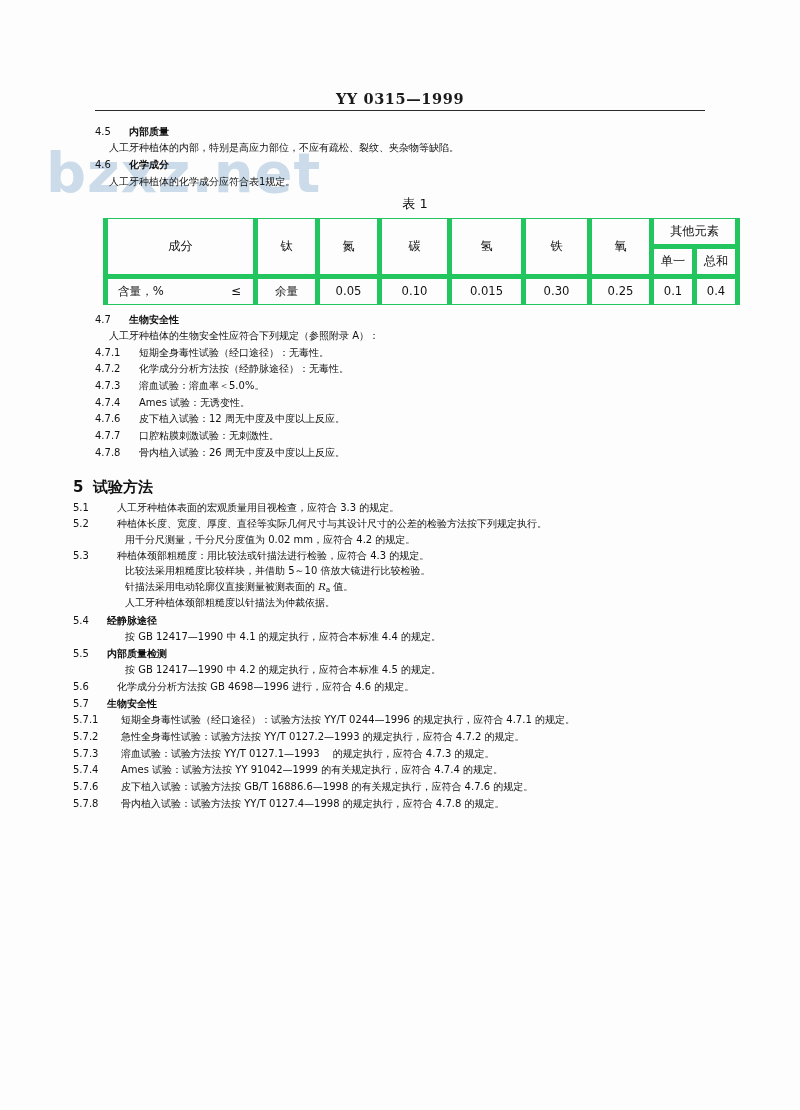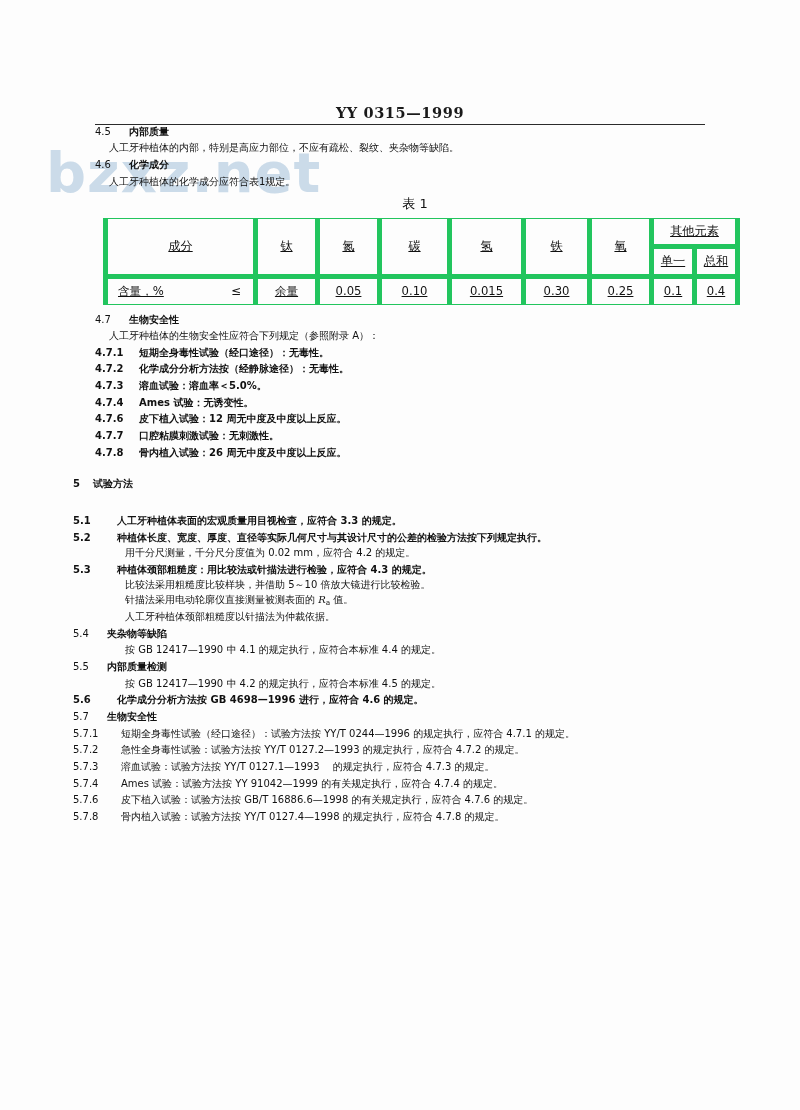--- a/index.html
+++ b/index.html
@@ -39,21 +39,21 @@
 
   .content {
     position: relative;
     z-index: 2;
     padding: 0;
   }
 
   
   .runhead {
     position: absolute;
-    top: 104px;
+    top: 90px;
     left: 95px;
     right: 95px;
     text-align: center;
   }
   .runhead .std-no {
     font-family: "DejaVu Serif", "Liberation Serif", serif;
     font-weight: bold;
     font-size: 14.5px;
     letter-spacing: .6px;
     color: #1a1a1a;
@@ -84,36 +84,35 @@
     margin-top: 2px;
     margin-bottom: 1px;
   }
   .h-clause .num {
     display: inline-block;
     min-width: 34px;
     font-weight: normal;
   }
   .h-section {
     font-weight: bold;
-    font-size: 10px;
+    font-size: 15px;
     margin-top: 16px;
-    margin-bottom: 22px;
+    margin-bottom: 1px;
     margin-left: -22px;
   }
   .h-section .num {
     display: inline-block;
     min-width: 20px;
   }
   .indent {
     margin-left: 14px;
   }
   .para-hang {
     padding-left: 52px;
     text-indent: -52px;
-    font-weight: bold;
   }
   .para-hang .num {
     display: inline-block;
     width: 44px;
     text-indent: 0;
   }
   .para-hang2 {
     padding-left: 56px;
     text-indent: -56px;
   }
@@ -140,21 +139,20 @@
     font-size: 11.6px;
     color: #111;
     table-layout: fixed;
   }
   table.spec th, table.spec td {
     border: 5px solid #22c55e;
     text-align: center;
     padding: 5px 2px;
     font-weight: normal;
     line-height: 1.25;
-    text-decoration: underline;
   }
   table.spec .outer-top { border-top-width: 1.8px; }
   table.spec .outer-bottom { border-bottom-width: 1.8px; }
   table.spec td.compname {
     text-align: left;
     padding-left: 10px;
     position: relative;
   }
   table.spec td.compname .le {
     position: absolute;
@@ -281,21 +279,21 @@
       <p class="blk para-hang tight" style="margin-left:-22px;">
         <span class="num">5.3</span><span>种植体颈部粗糙度：用比较法或针描法进行检验，应符合 4.3 的规定。</span>
       </p>
       <p class="blk tight" style="margin-left:30px;">比较法采用粗糙度比较样块，并借助 5～10 倍放大镜进行比较检验。</p>
       <p class="blk tight" style="margin-left:30px;">
         <span>针描法采用电动轮廓仪直接测量被测表面的 <span class="ital">R</span><sub>a</sub> 值。</span>
       </p>
       <p class="blk" style="margin-left:30px;">人工牙种植体颈部粗糙度以针描法为仲裁依据。</p>
 
       <p class="blk h-clause" style="margin-left:-22px;">
-        <span class="num">5.4</span><span>夹杂物等缺陷</span>
+        <span class="num">5.4</span><span>经静脉途径</span>
       </p>
       <p class="blk" style="margin-left:30px;">按 GB 12417—1990 中 4.1 的规定执行，应符合本标准 4.4 的规定。</p>
 
       <p class="blk h-clause" style="margin-left:-22px;">
         <span class="num">5.5</span><span>内部质量检测</span>
       </p>
       <p class="blk" style="margin-left:30px;">按 GB 12417—1990 中 4.2 的规定执行，应符合本标准 4.5 的规定。</p>
 
       <p class="blk para-hang" style="margin-left:-22px;">
         <span class="num">5.6</span><span>化学成分分析方法按 GB 4698—1996 进行，应符合 4.6 的规定。</span>

